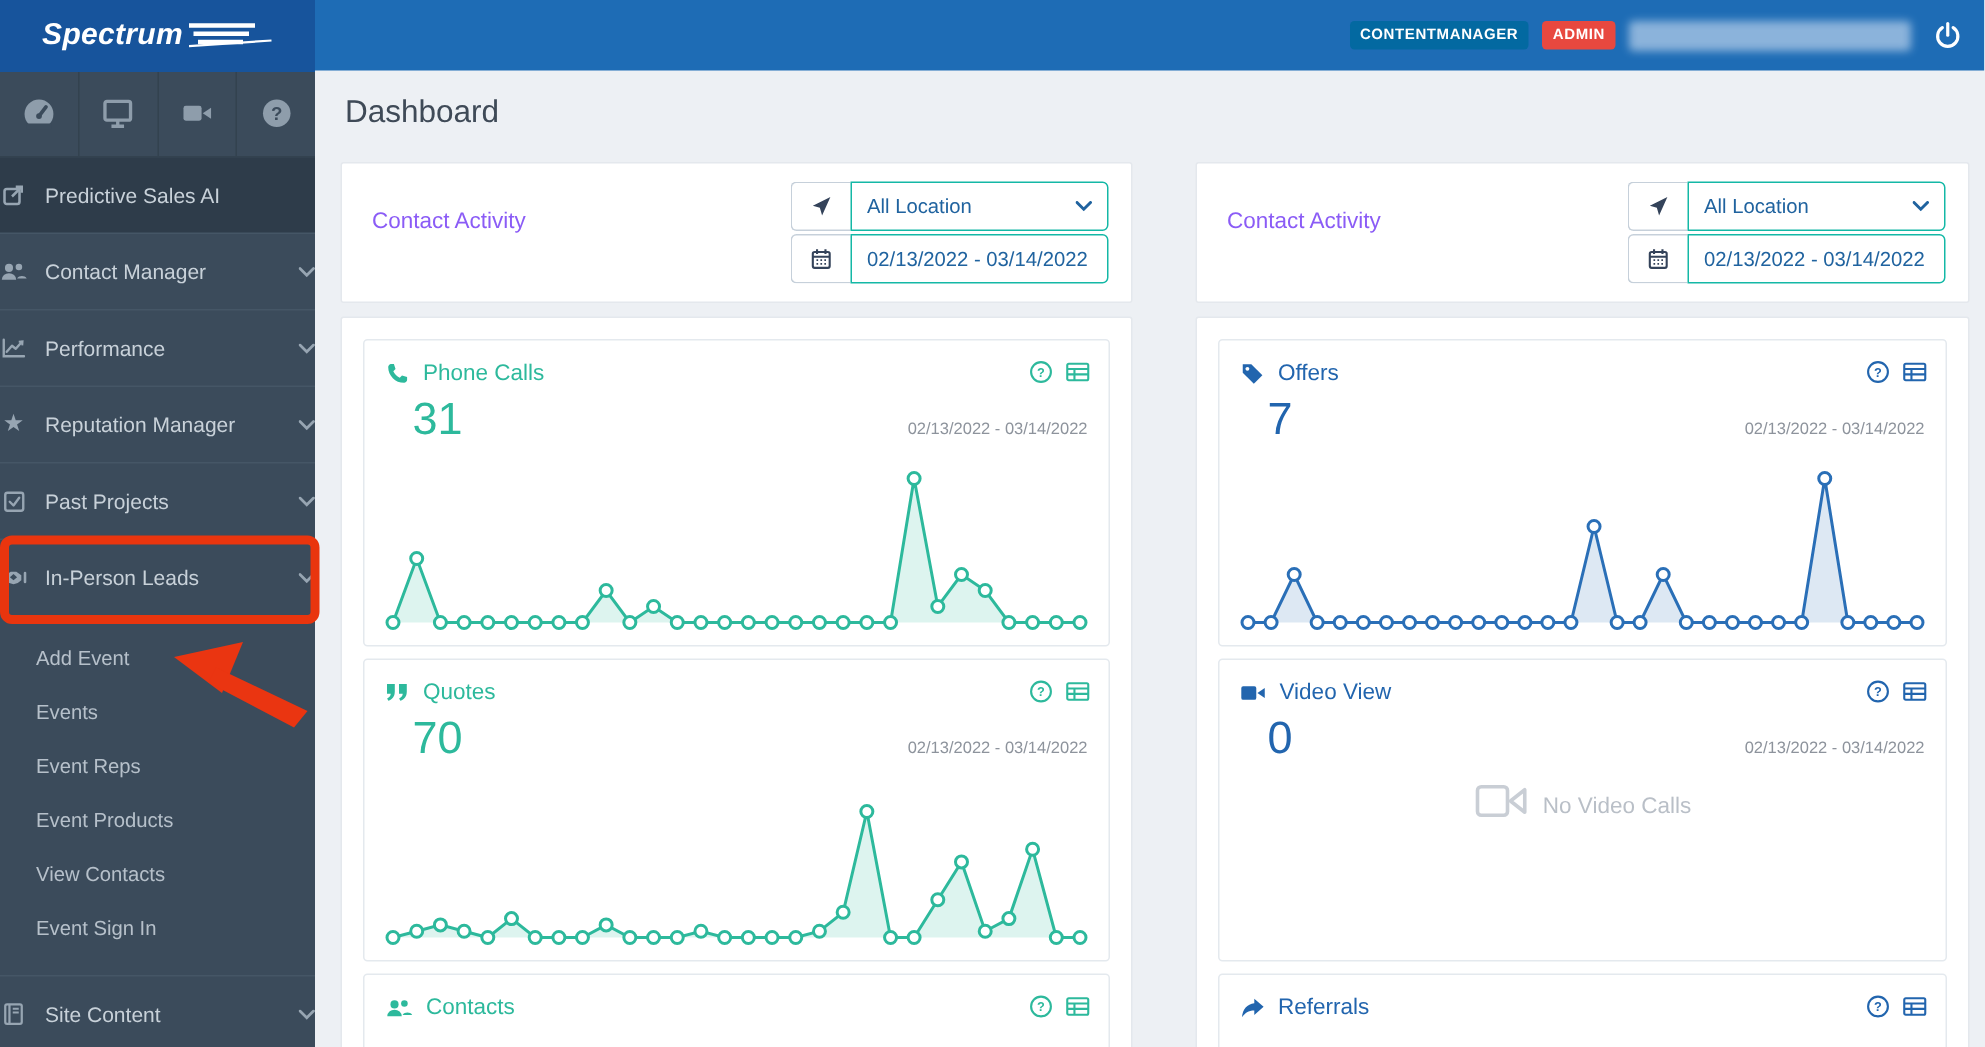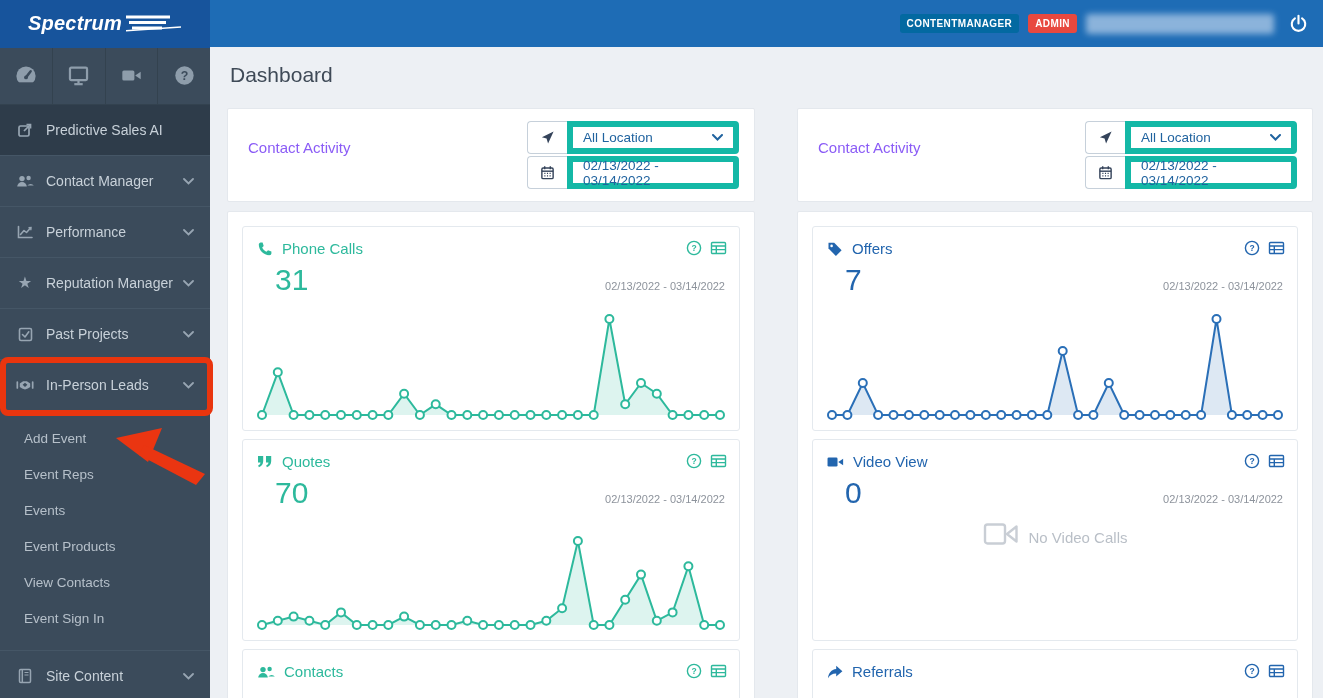--- a/index.html
+++ b/index.html
@@ -17,21 +17,21 @@
   .badge-yellow { background:#0369a1; }
   .badge-red { background:#e8483f; }
   .user-blur { width:188px; height:20px; border-radius:3px; background:#9fc0e2; opacity:.85; filter:blur(3px); }
   .power-btn { width:22px; height:22px; display:flex; align-items:center; justify-content:center; cursor:pointer; margin-left:4px; }
 
   
   .sidebar { position:absolute; left:0; top:47px; width:210px; height:651px; background:#3b4b5b; z-index:20; }
   .icon-row { display:flex; height:58px; border-bottom:1px solid #33424f; }
   .icon-cell { flex:1; display:flex; align-items:center; justify-content:center; border-right:1px solid #33424f; color:#8e9dab; cursor:pointer; }
   .icon-cell:last-child { border-right:none; }
-  .nav-item { height:51px; display:flex; align-items:center; padding:0 16px; color:#c8d1d9; font-size:14px; cursor:pointer; border-top:1px solid rgba(150,170,190,0.12); }
+  .nav-item { height:51px; display:flex; align-items:center; padding:0 0; color:#c8d1d9; font-size:14px; cursor:pointer; border-top:1px solid rgba(150,170,190,0.12); }
   .nav-item.predictive { height:50px; background:#2e3c4a; border-top:none; }
   .nav-ico { width:18px; display:flex; justify-content:center; color:#97a5b2; margin-right:12px; flex:0 0 18px; }
   .nav-label { flex:1; }
   .chev { color:#97a5b2; }
   .submenu { padding:10px 0 14px 0; }
   .sub-item { height:36px; display:flex; align-items:center; padding-left:24px; color:#b6c0ca; font-size:13.5px; cursor:pointer; }
   .nav-item.site-content { border-top:1px solid rgba(150,170,190,0.12); }
 
   
   .anno-rect { position:absolute; left:0px; top:357px; width:213px; height:59px; border:6px solid #e9350e; border-radius:8px; z-index:40; pointer-events:none; }
@@ -44,21 +44,21 @@
   .panel { position:absolute; background:#fff; border:1px solid #e4e8ed; border-radius:2px; }
   .hdr-panel-left  { left:17px;  top:61px; width:528px; height:94px; }
   .hdr-panel-right { left:587px; top:61px; width:516px; height:94px; }
   .body-panel-left  { left:17px;  top:164px; width:528px; height:500px; padding:14px; }
   .body-panel-right { left:587px; top:164px; width:516px; height:500px; padding:14px; }
 
   .panel-title { position:absolute; left:20px; top:30px; font-size:15px; color:#8b5cf6; }
   .controls { position:absolute; right:15px; top:12px; display:flex; flex-direction:column; gap:2px; align-items:flex-end; }
   .ctl-row { display:flex; }
   .ctl-icon-box { width:40px; height:33px; border:1px solid #c6d0da; border-right:none; border-radius:4px 0 0 4px; display:flex; align-items:center; justify-content:center; color:#34435a; background:#fff; }
-  .ctl-field { width:172px; height:33px; border:6px solid #14b8a6; border-radius:0 4px 4px 0; display:flex; align-items:center; padding:0 10px; font-size:13.5px; color:#20639f; background:#fff; cursor:pointer; }
+  .ctl-field { width:172px; height:33px; border:1px solid #14b8a6; border-radius:0 4px 4px 0; display:flex; align-items:center; padding:0 10px; font-size:13.5px; color:#20639f; background:#fff; cursor:pointer; }
   .ctl-field .grow { flex:1; }
 
   .card { position:relative; border:1px solid #e4e9ee; border-radius:3px; background:#fff; margin-bottom:8px; }
   .card-tall { height:205px; }
   .card-mid { height:202px; }
   .card-cut { height:140px; }
   .card-head { position:absolute; left:14px; top:13px; display:flex; align-items:center; gap:9px; font-size:15px; }
   .card-icons { position:absolute; right:12px; top:13px; display:flex; gap:8px; }
   .card-icons span { cursor:pointer; display:flex; }
   .card-value { position:absolute; left:32px; top:36px; font-size:30px; }
@@ -206,22 +206,22 @@
           </svg>
       </span>
       <span class="nav-label">In-Person Leads</span>
       <svg class="chev" width="11" height="7" viewBox="0 0 11 7" fill="none" stroke="currentColor" stroke-width="1.8" stroke-linecap="round">
           <path d="M1 1 L5.5 5.5 L10 1"></path>
         </svg>
     </div>
 
     <div class="submenu">
       <div class="sub-item">Add Event</div>
+      <div class="sub-item">Events</div>
       <div class="sub-item">Event Reps</div>
-      <div class="sub-item">Events</div>
       <div class="sub-item">Event Products</div>
       <div class="sub-item">View Contacts</div>
       <div class="sub-item">Event Sign In</div>
     </div>
 
     <div class="nav-item site-content">
       <span class="nav-ico">
         <svg width="14" height="16" viewBox="0 0 14 16" fill="none" stroke="currentColor" stroke-width="1.5">
             <rect x="1.5" y="1.5" width="11" height="13" rx="1.2"></rect>
             <path d="M4.3 1.5 V14.5"></path>

